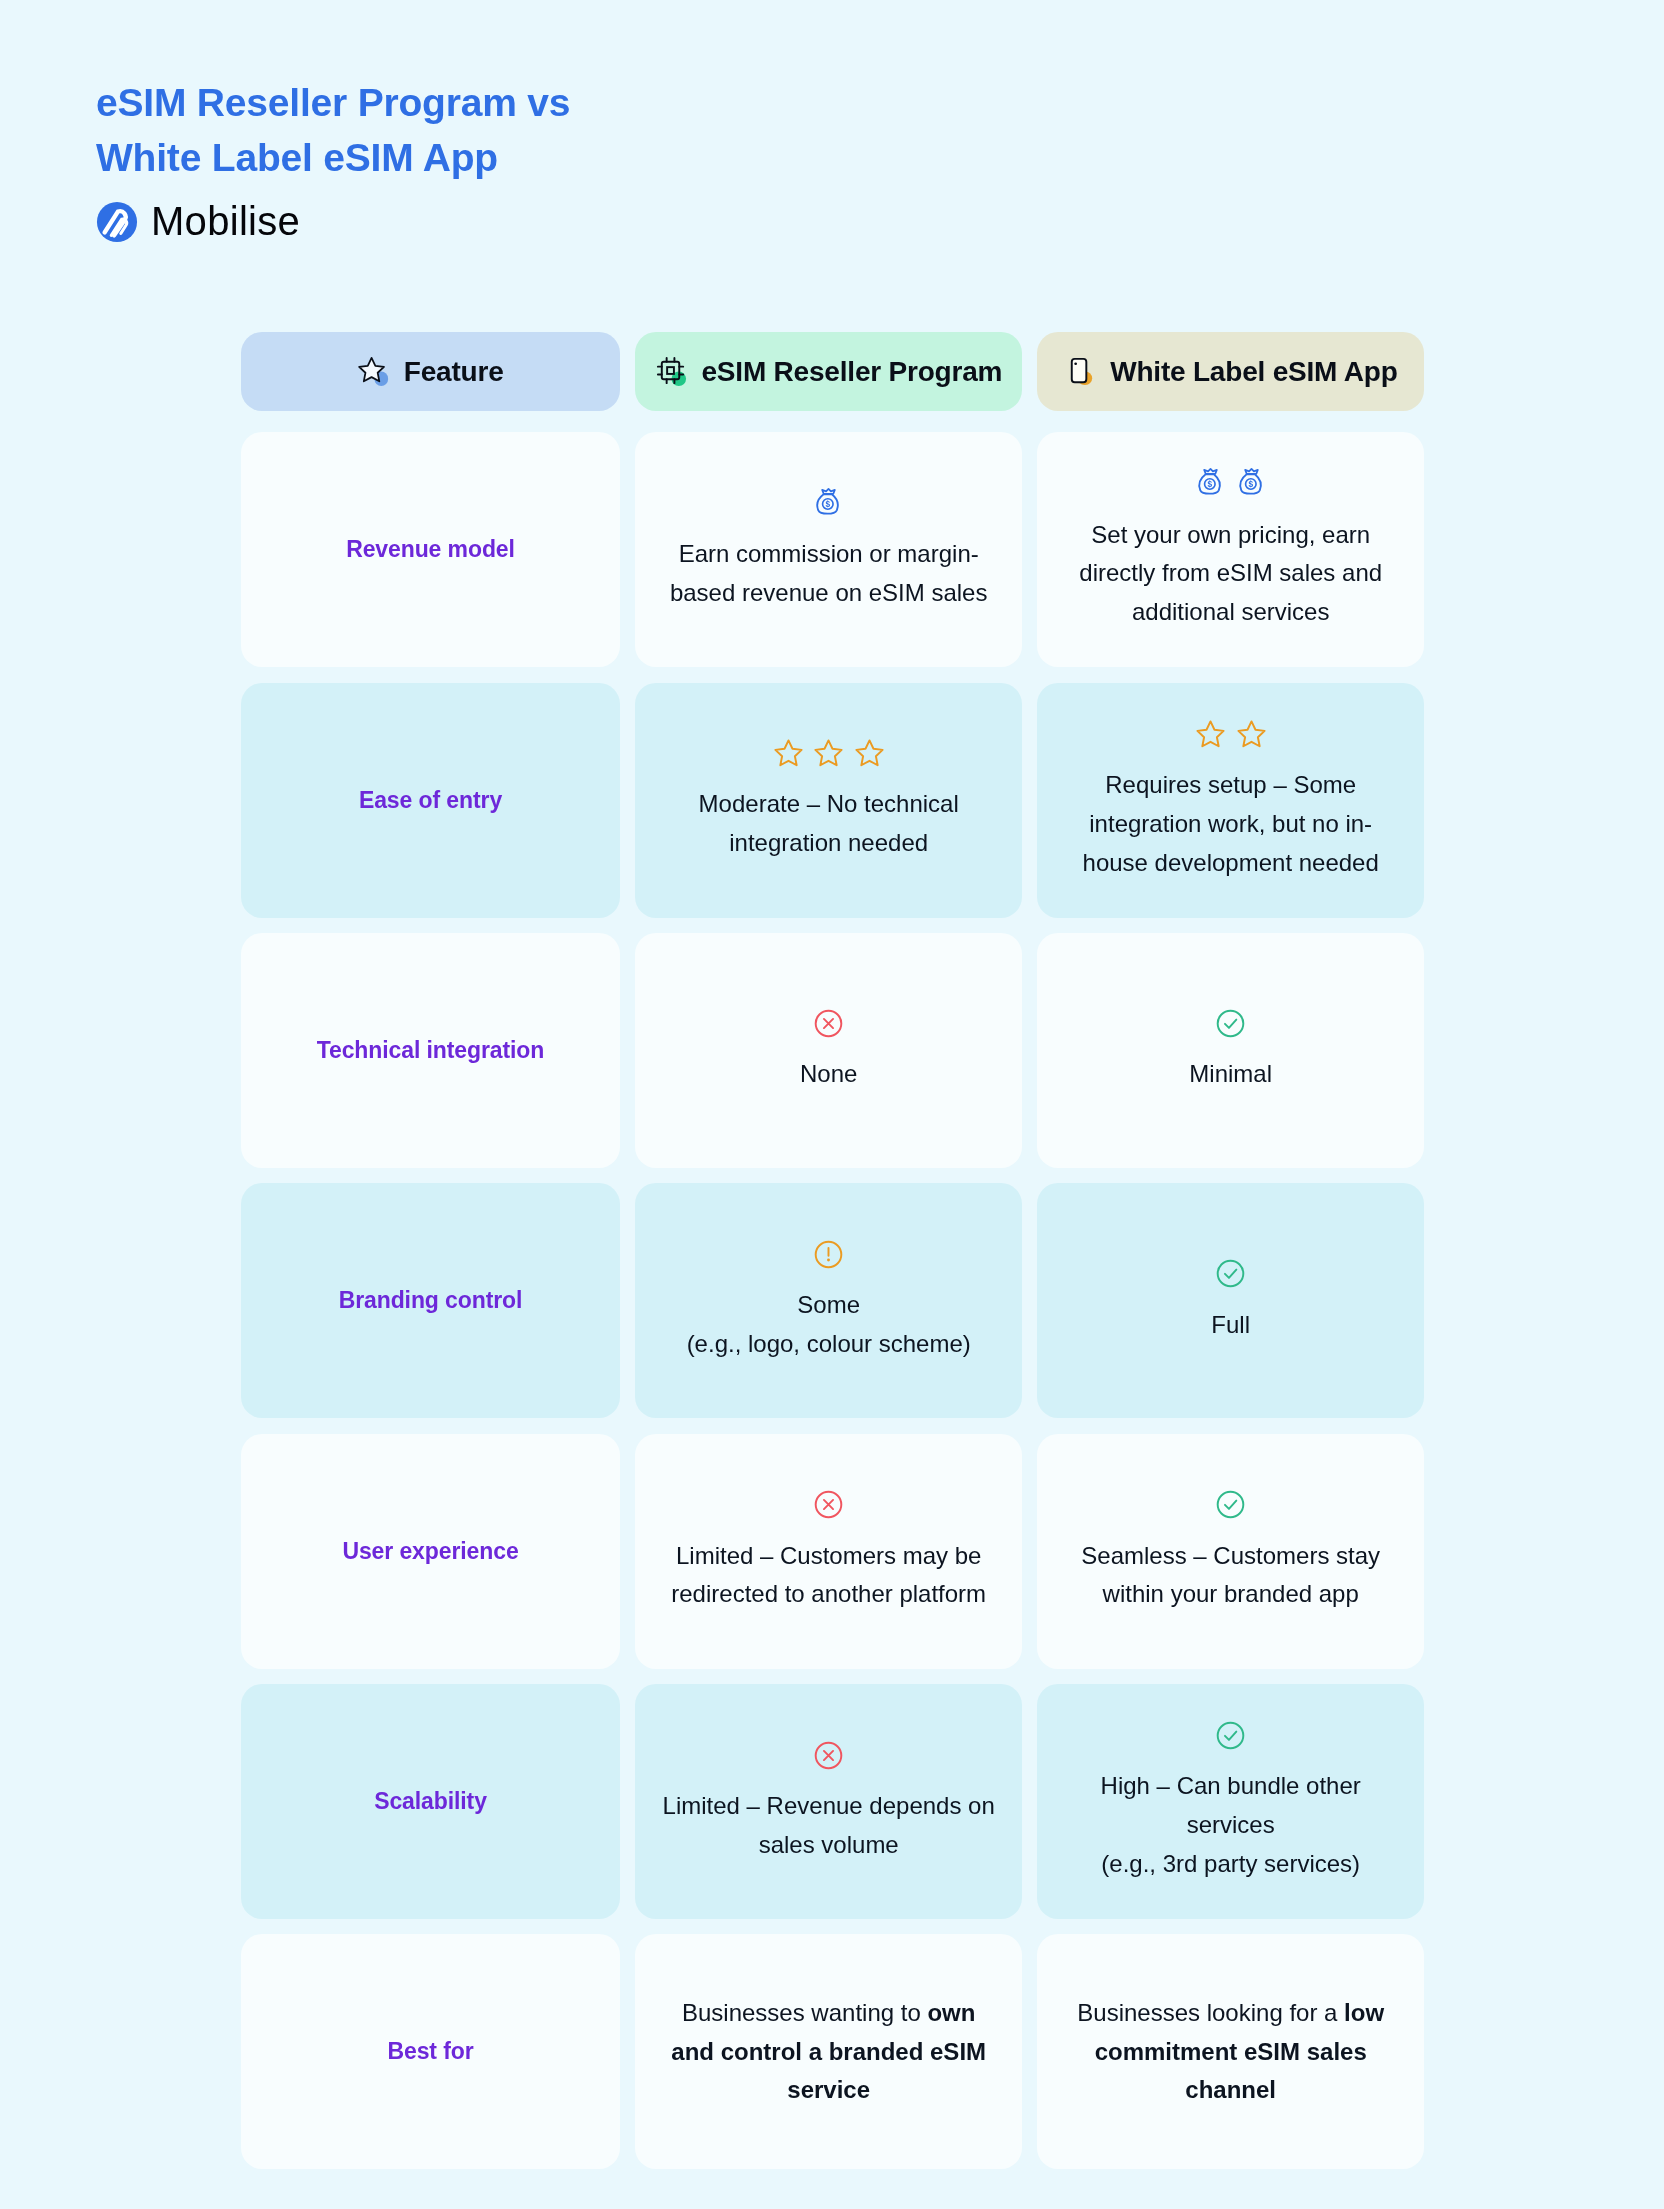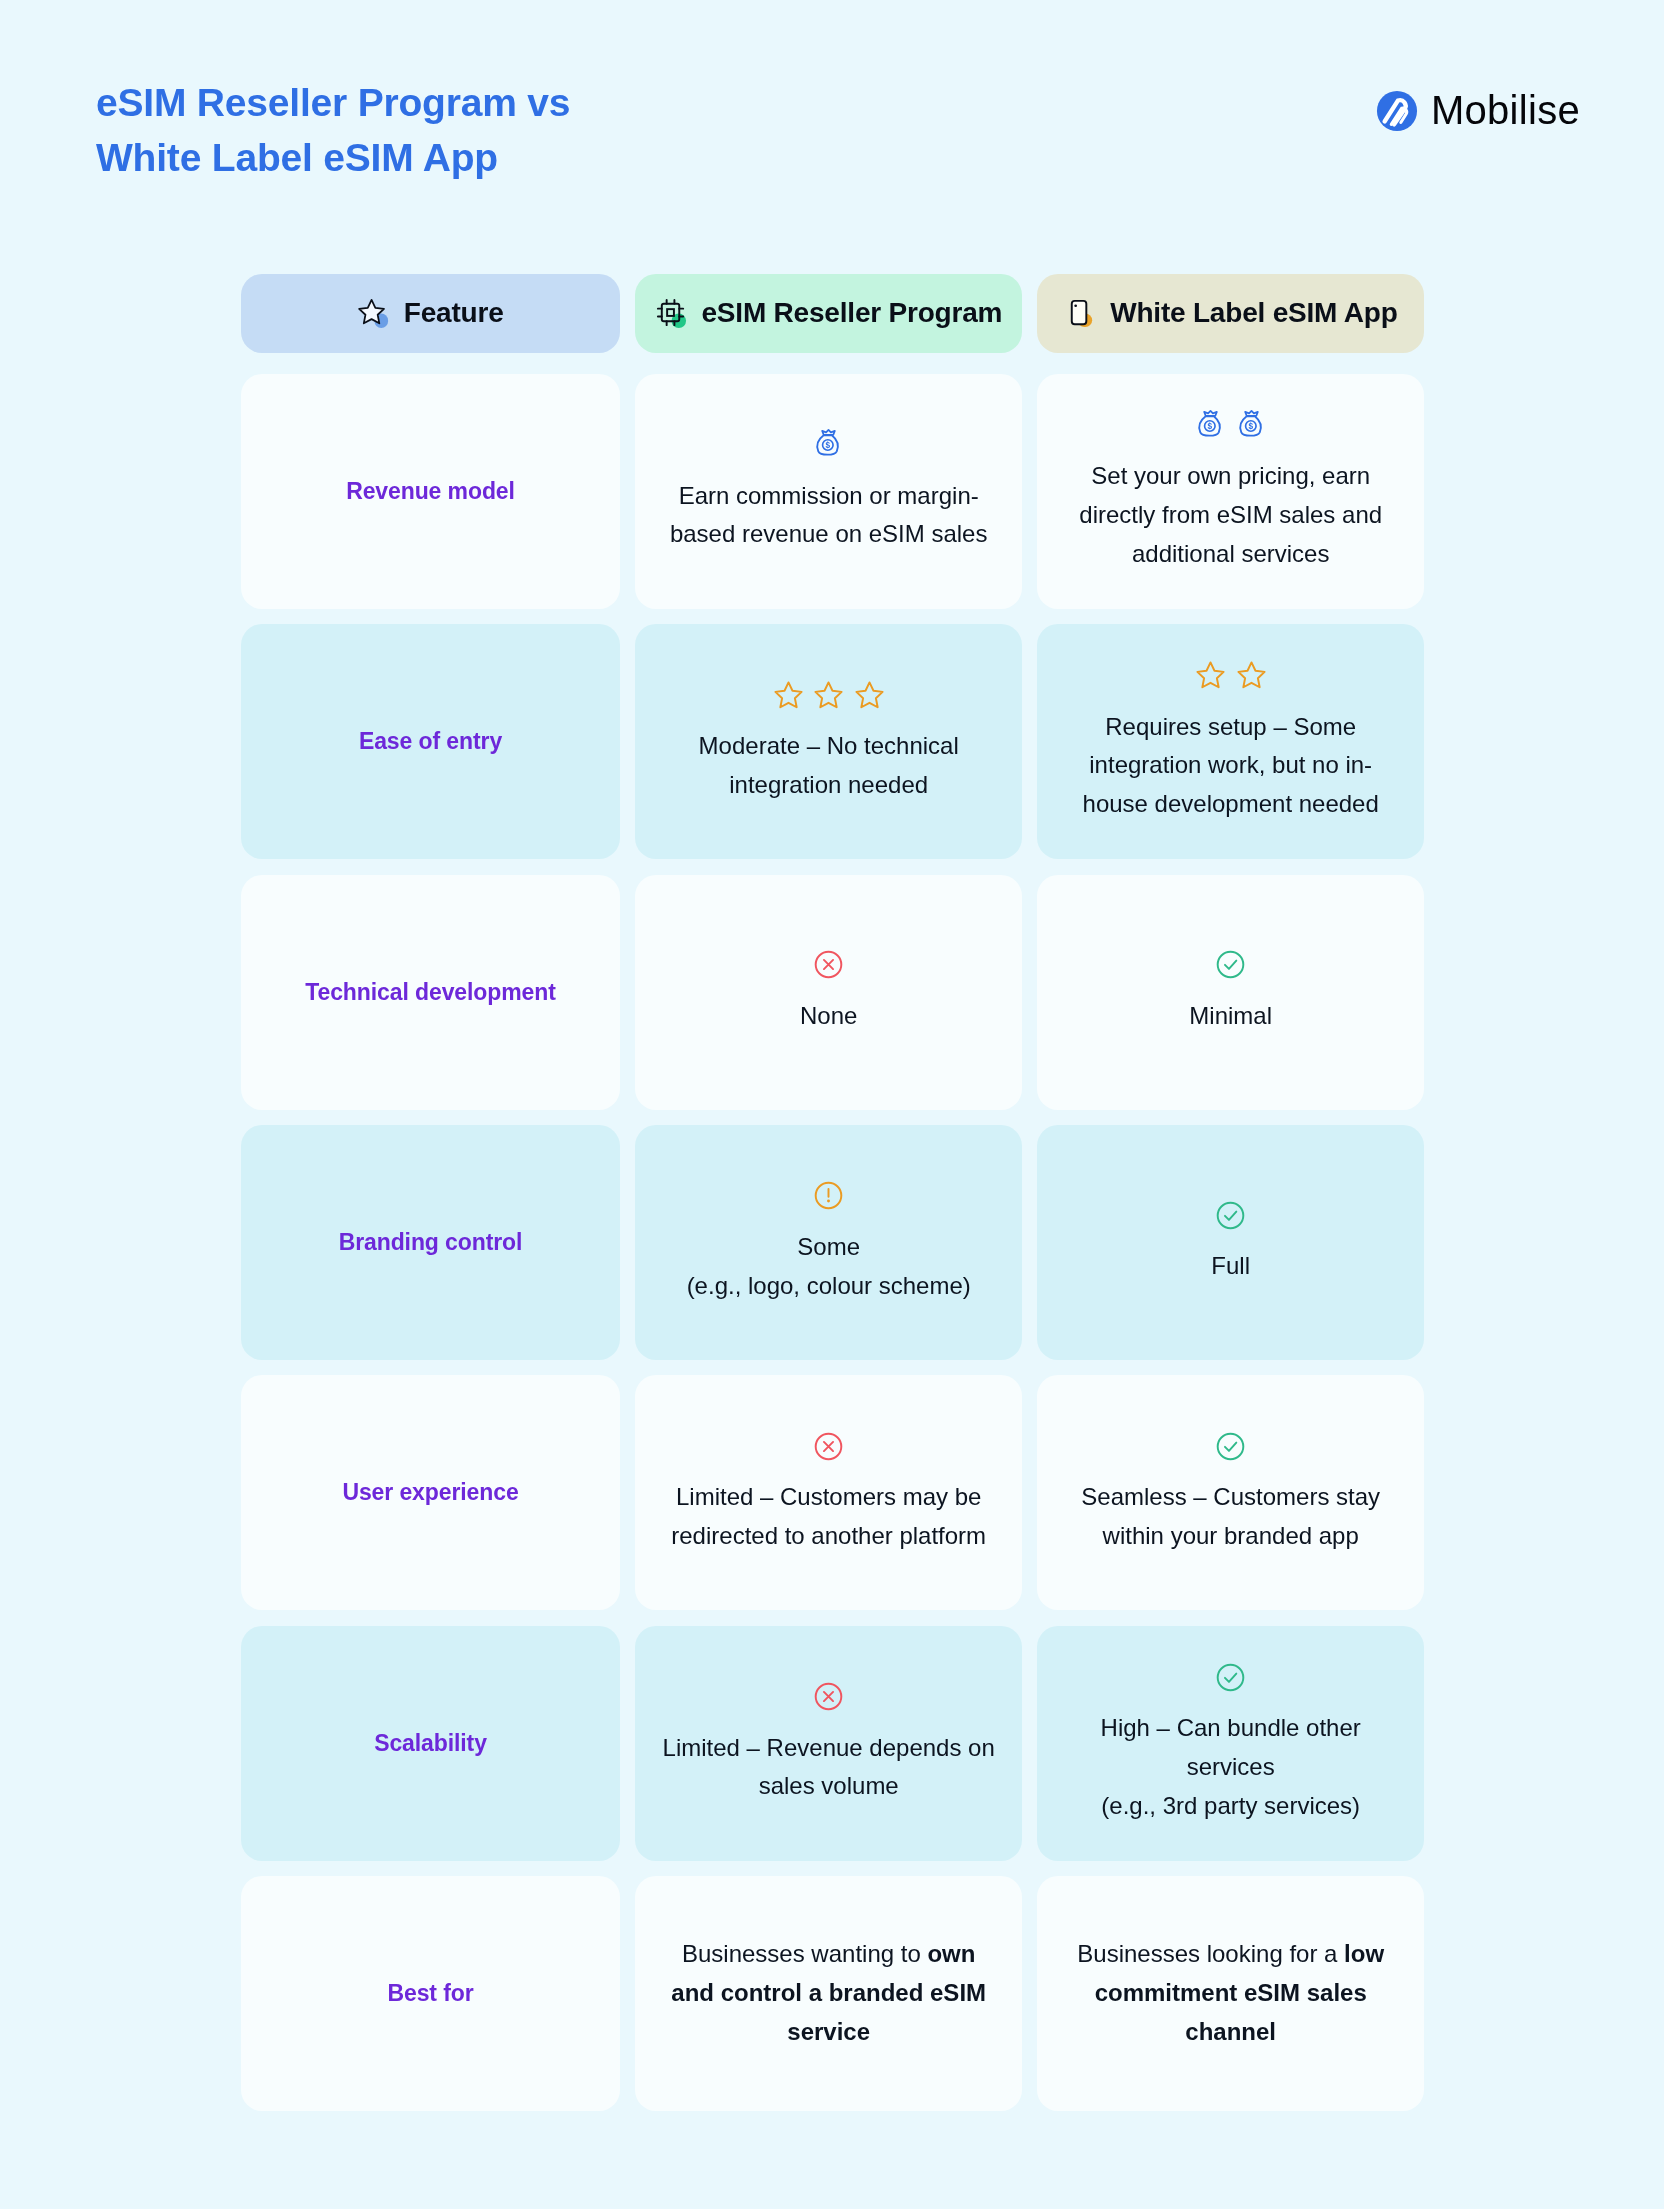--- a/index.html
+++ b/index.html
@@ -20,20 +20,21 @@
     background: #e9f8fd;
     padding: 0;
   }
 
   
   .topbar {
     display: flex;
     align-items: flex-start;
     justify-content: space-between;
     padding: 75px 85px 0 96px;
+    flex-direction: column;
   }
 
   .page-title {
     font-size: 39px;
     font-weight: bold;
     line-height: 1.42;
     color: #2f6fe4;
     letter-spacing: -0.2px;
   }
   .page-title .line { display: block; white-space: nowrap; }
@@ -247,21 +248,21 @@
       </svg>
               <svg xmlns="http://www.w3.org/2000/svg" viewBox="0 0 34 34" width="33" height="33">
         <path d="M17 3.5 l4.1 8.6 9.4 1.2 -6.9 6.5 1.8 9.3 -8.4-4.6 -8.4 4.6 1.8-9.3 -6.9-6.5 9.4-1.2z" fill="none" stroke="#eb9b22" stroke-width="2" stroke-linejoin="round"></path>
       </svg>
             </div>
       <div class="value-text">Requires setup – Some integration work, but no in-house development needed</div>
     </div>
         </div>
         <div class="row row-body plain">
     <div class="cell feature-cell">
-      <span class="feature-label">Technical development</span>
+      <span class="feature-label">Technical integration</span>
     </div>
     <div class="cell value-cell">
       <div class="value-icon">
               <svg xmlns="http://www.w3.org/2000/svg" viewBox="0 0 34 34" width="33" height="33">
         <circle cx="17" cy="17" r="13.2" fill="none" stroke="#f0555f" stroke-width="2"></circle>
         <path d="M12.3 12.3 L21.7 21.7 M21.7 12.3 L12.3 21.7" stroke="#f0555f" stroke-width="2" stroke-linecap="round"></path>
       </svg>
             </div>
       <div class="value-text">None</div>
     </div>

